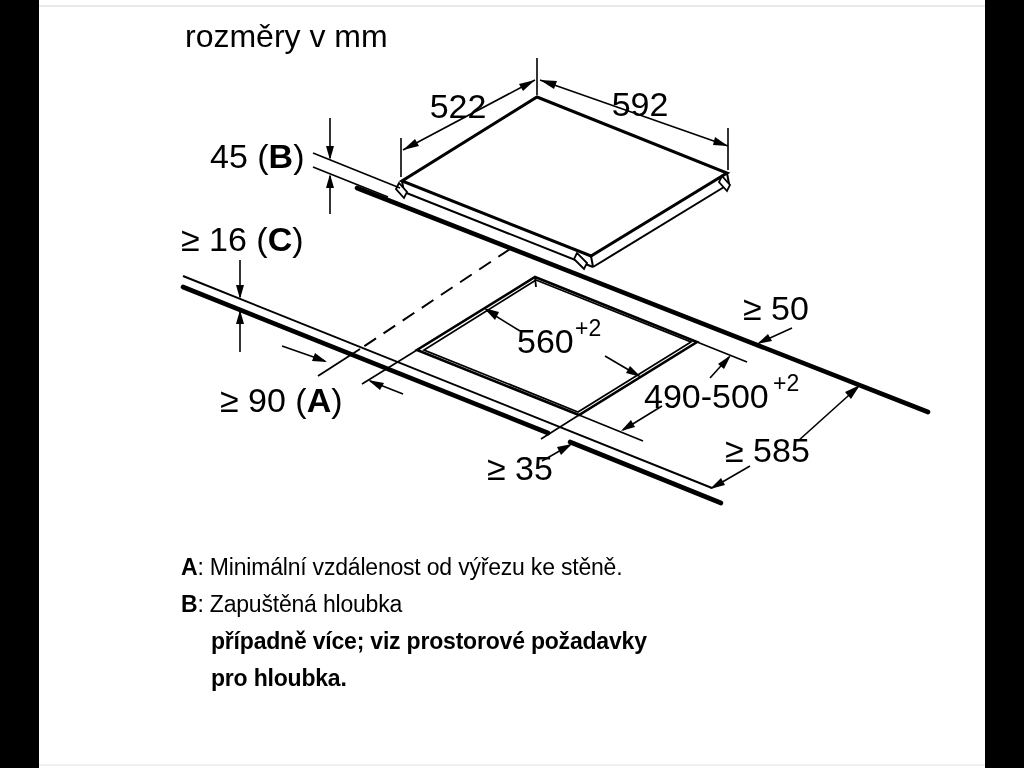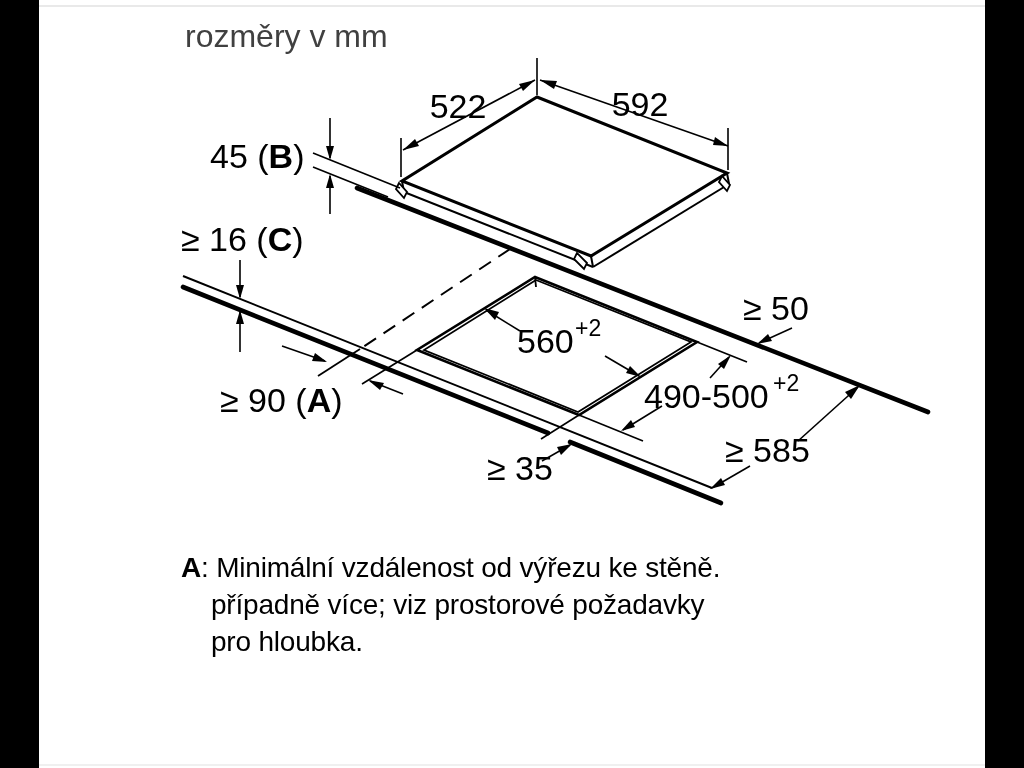--- a/index.html
+++ b/index.html
@@ -7,31 +7,31 @@
     width:1024px;height:768px;position:relative;overflow:hidden;
     background:#ffffff;font-family:"Liberation Sans", sans-serif;
   }
   .sidebar{position:absolute;top:0;width:39px;height:768px;background:#000;}
   .sidebar.left{left:0;}
   .sidebar.right{right:0;}
   .top-rule{position:absolute;left:39px;top:5px;width:946px;height:2px;background:#e9e9e9;}
   .bottom-rule{position:absolute;left:39px;top:764px;width:946px;height:2px;background:#f0f0f0;}
   .page-title{
     position:absolute;left:185px;top:18px;
-    font-size:32px;color:#404040;letter-spacing:0px;
+    font-size:32px;color:#000000;letter-spacing:0px;
   }
   svg{position:absolute;left:0;top:0;}
   svg text{fill:#000;font-family:"Liberation Sans", sans-serif;font-size:34px;}
   svg text.sup{font-size:23px;}
   .legend{
     position:absolute;left:181px;top:549px;width:640px;
-    font-size:28px;color:#000;line-height:37px;letter-spacing:-0.2px;
+    font-size:23px;color:#000;line-height:37px;letter-spacing:-0.2px;
   }
   .legend b{font-weight:bold;}
-  .legend .indent{padding-left:30px;display:block;}
+  .legend .indent{padding-left:30px;display:block;font-weight:bold;}
   .lg-row{white-space:nowrap;}
 </style>
 </head>
 <body>
 
 <div class="sidebar left"></div>
 <div class="sidebar right"></div>
 <div class="top-rule"></div>
 <div class="bottom-rule"></div>
 
@@ -161,19 +161,20 @@
     <line x1="798" y1="441" x2="858" y2="387" stroke="#000" stroke-width="1.6"></line>
     <polygon points="860,385 851,399 845,392" fill="#000"></polygon>
     <line x1="750" y1="466" x2="712" y2="488" stroke="#000" stroke-width="1.6"></line>
     <polygon points="710,489 721,478 725,485" fill="#000"></polygon>
     <text x="725" y="462">≥ 585</text>
   </g>
 </svg>
 
 <div class="legend">
   <div class="lg-row"><b>A</b><span>: Minimální vzdálenost od výřezu ke stěně.</span></div>
+  <div class="lg-row"><b>B</b><span>: Zapuštěná hloubka</span></div>
   <div class="lg-row">
       <span class="indent">případně více; viz prostorové požadavky</span>
     </div>
   <div class="lg-row">
       <span class="indent">pro hloubka.</span>
     </div>
 </div>
 
 </body></html>

